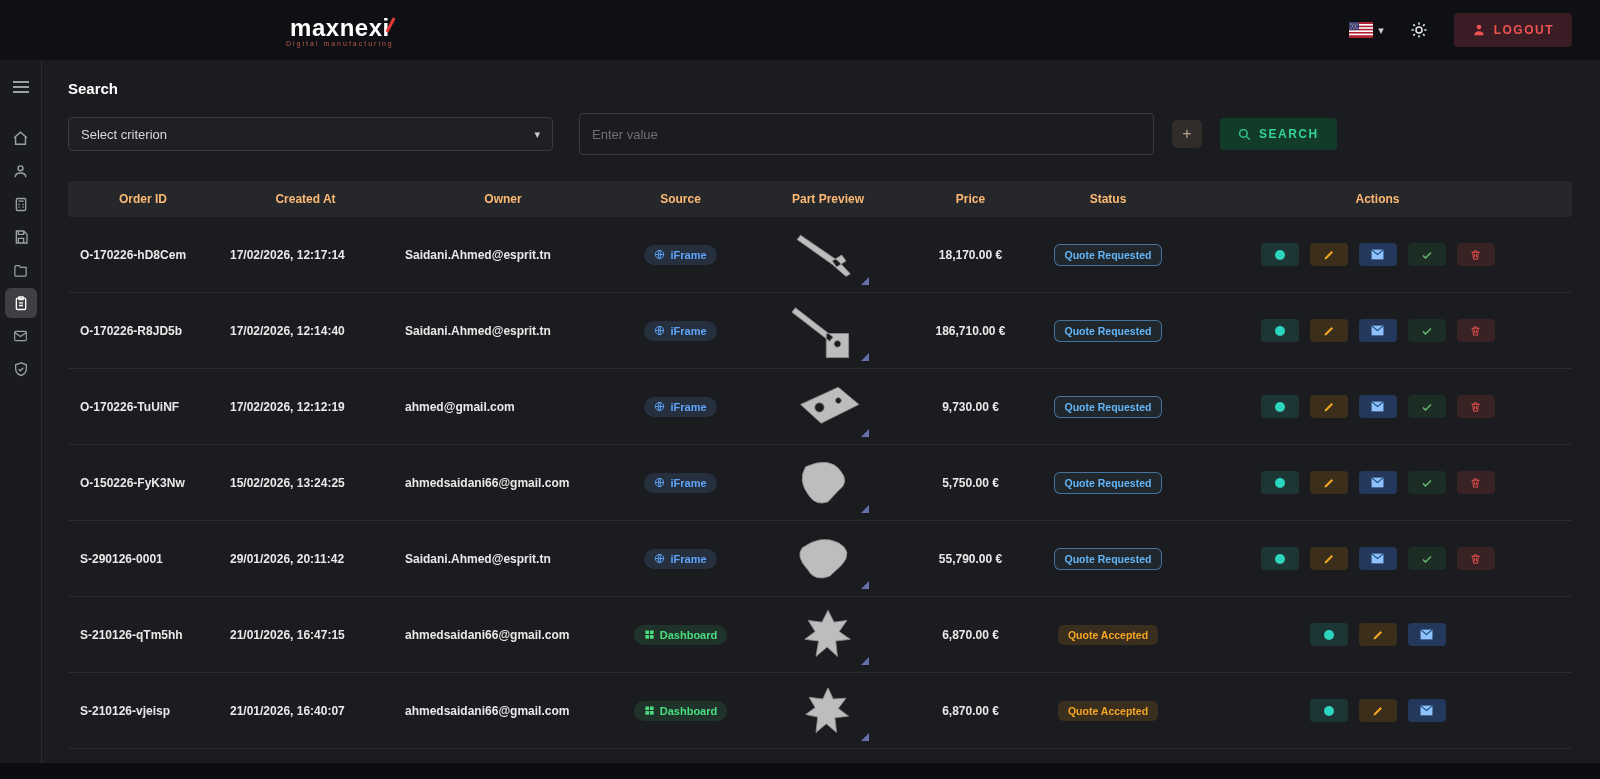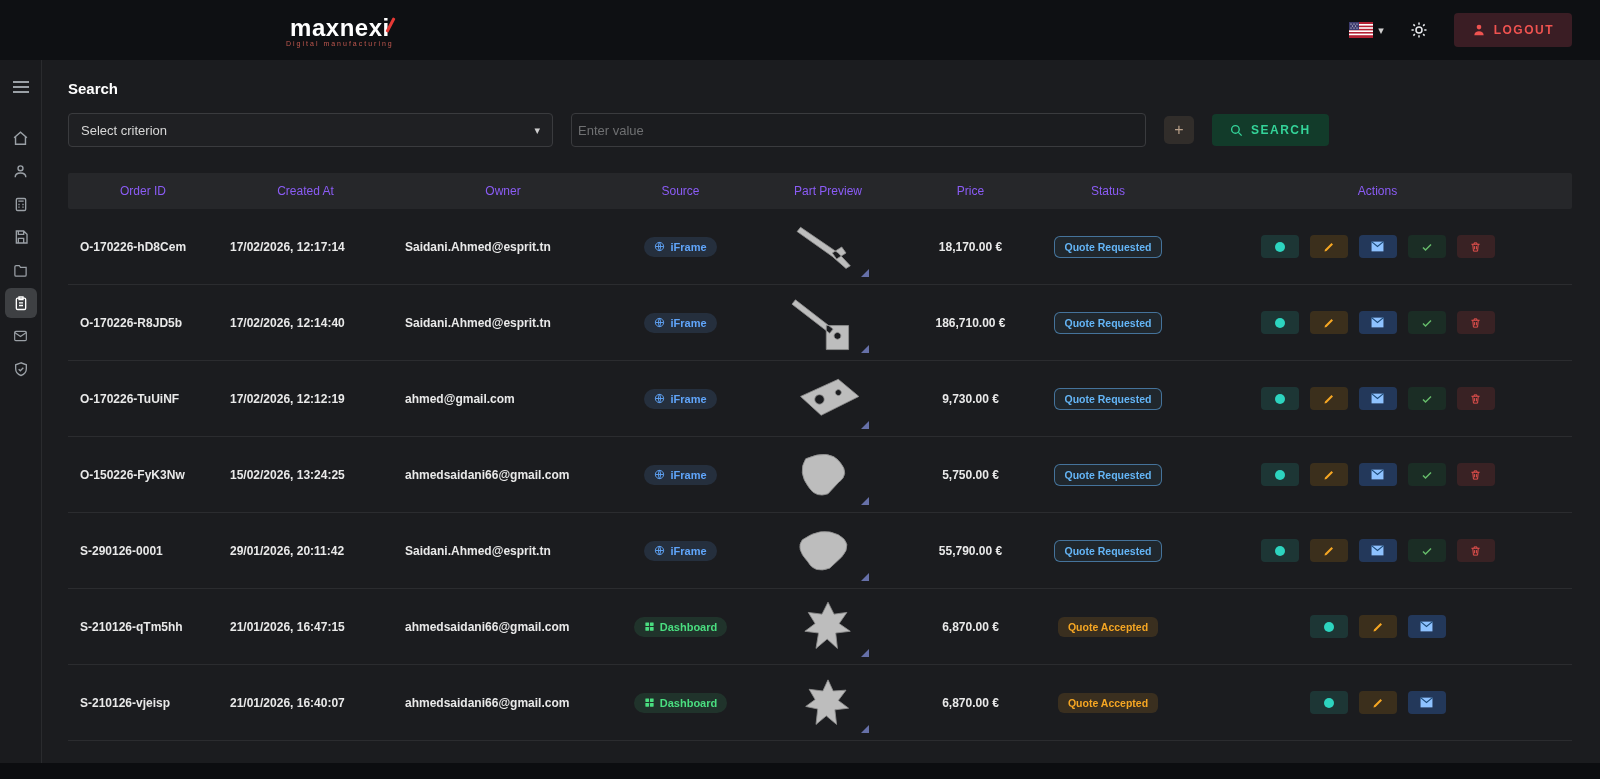--- a/index.html
+++ b/index.html
@@ -34,38 +34,38 @@
   .side-item.active svg { stroke:#ffffff; }
   .side-gap { height:18px; }
 
   .content { flex:1; padding:20px 28px 0 26px; background:#1b1c1f; }
   .search-title { font-size:15px; font-weight:bold; color:#ffffff; margin-bottom:16px; }
 
   .search-row { display:flex; align-items:center; gap:18px; margin-bottom:26px; }
   .fake-select { width:485px; height:34px; background:#1f2023; border:1px solid #3a3b3e;
                  border-radius:4px; display:flex; align-items:center; justify-content:space-between;
                  padding:0 12px; color:#d8d8d8; font-size:13px; cursor:pointer; }
-  .value-input { width:575px; height:34px; background:#1b1c1f; border:1px solid #3a3b3e;
-                 border-radius:4px; padding:0 6px; color:#e6e6e6; font-size:13px;
-                 font-family:"Liberation Sans", sans-serif; }
+  .value-input { width:575px; height:42px; background:#1b1c1f; border:1px solid #3a3b3e;
+                 border-radius:4px; padding:0 12px; color:#e6e6e6; font-size:13px;
+                 font-family:"Liberation Sans", sans-serif;margin-left:8px; }
   .value-input::placeholder { color:#6f7072; }
   .plus-btn { width:30px; height:28px; border:none; border-radius:5px;
               background:rgba(245,200,150,0.10); color:#b9a08a; font-size:16px; cursor:pointer; }
   .search-btn { display:flex; align-items:center; gap:8px; background:#123b2a; border:none;
                 color:#34d399; font-weight:bold; font-size:12px; letter-spacing:1.5px;
                 padding:9px 18px; border-radius:4px; cursor:pointer;
                 font-family:"Liberation Sans", sans-serif; }
 
   
   .table { width:100%; }
   .thead, .trow { display:grid;
     grid-template-columns:150px 175px 220px 135px 160px 125px 150px 1fr;
     align-items:center; }
   .thead { background:#26272a; height:36px; border-radius:2px; }
-  .th { font-size:12px; font-weight:normal; color:#8b5cf6; text-align:center; }
+  .th { font-size:12px; font-weight:bold; color:#fdba74; text-align:center; }
   .trow { height:76px; border-bottom:1px solid #2b2c2f; }
   .cell { font-size:12px; font-weight:bold; color:#e9e9e9; }
   .cell-left { padding-left:12px; text-align:left; }
   .cell-center { display:flex; justify-content:center; align-items:center; }
 
   .badge { display:inline-flex; align-items:center; gap:5px; font-size:11px; font-weight:bold;
            padding:4px 10px; border-radius:10px; }
   .badge-iframe { background:rgba(96,165,250,0.14); color:#60a5fa; }
   .badge-dashboard { background:rgba(74,222,128,0.12); color:#4ade80; }
 

